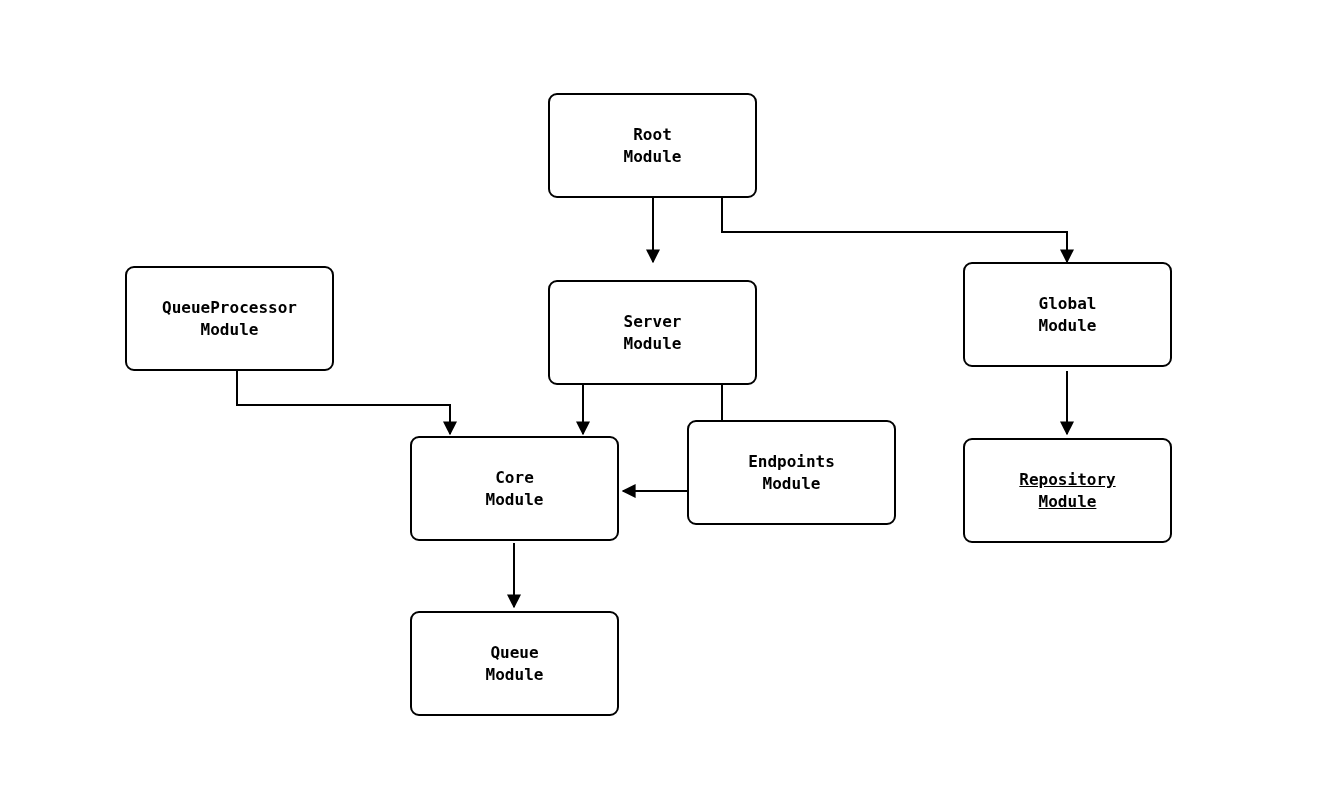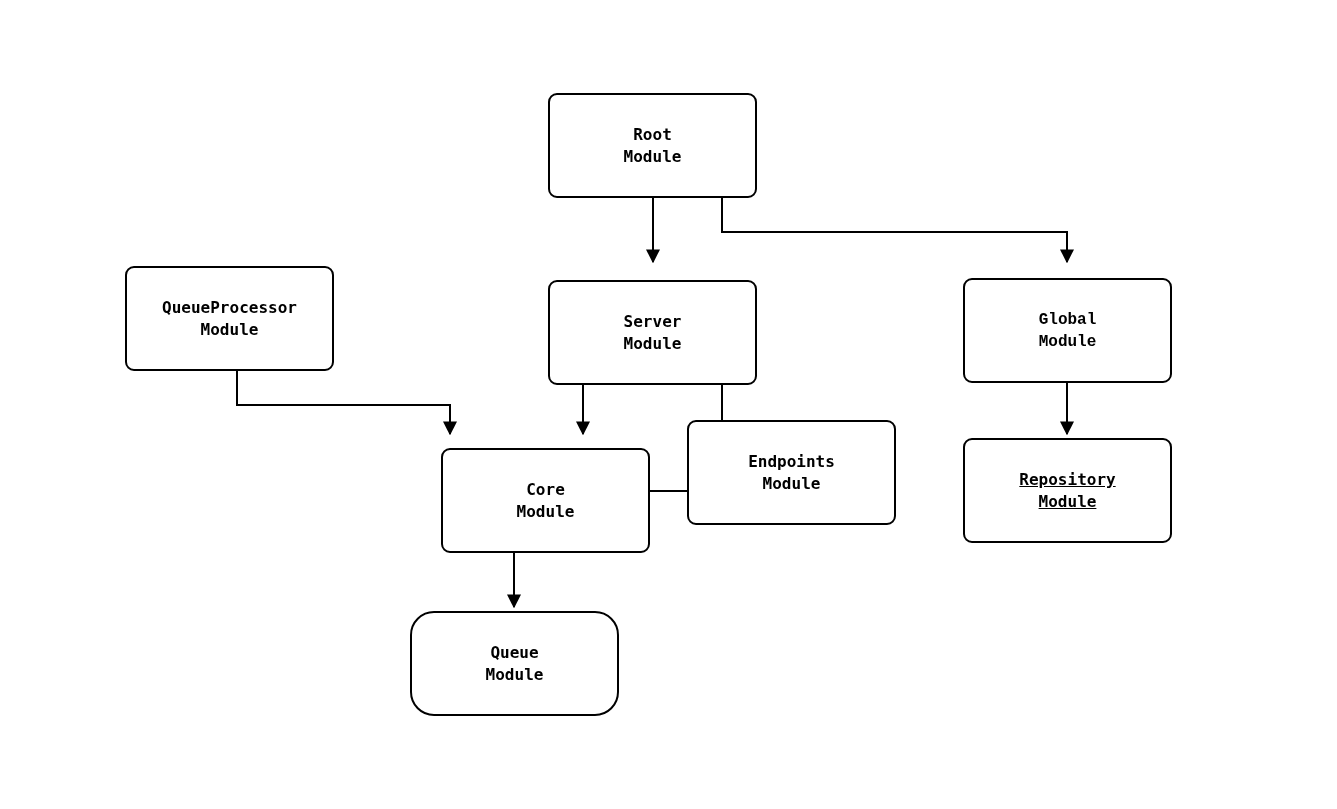--- a/index.html
+++ b/index.html
@@ -79,38 +79,38 @@
   <div class="node" style="left:125px; top:266px;">
     <span>QueueProcessor</span>
     <span>Module</span>
   </div>
 
   <div class="node" style="left:548px; top:280px;">
     <span>Server</span>
     <span>Module</span>
   </div>
 
-  <div class="node" style="left:963px; top:278px;font-family:Liberation Mono, monospace;">
+  <div class="node" style="left:963px; top:262px;">
     <span>Global</span>
     <span>Module</span>
   </div>
 
-  <div class="node" style="left:410px; top:448px;margin-left:31px;">
+  <div class="node" style="left:410px; top:436px;">
     <span>Core</span>
     <span>Module</span>
   </div>
 
   <div class="node" style="left:687px; top:420px;">
     <span>Endpoints</span>
     <span>Module</span>
   </div>
 
   <div class="node" style="left:963px; top:438px;text-decoration:underline;">
     <span>Repository</span>
     <span>Module</span>
   </div>
 
-  <div class="node" style="left:410px; top:611px;border-radius:24px;">
+  <div class="node" style="left:410px; top:611px;">
     <span>Queue</span>
     <span>Module</span>
   </div>
 
 </div>
 
 </body></html>

